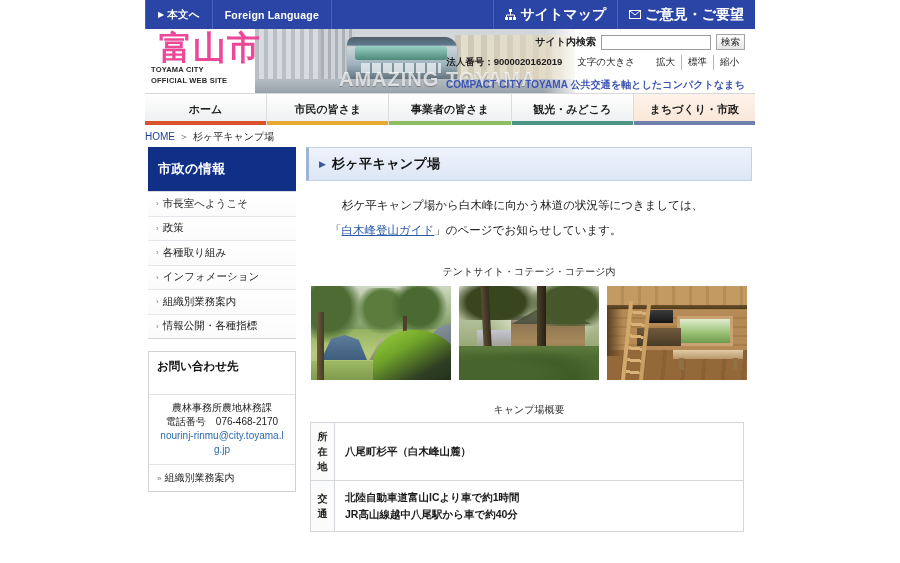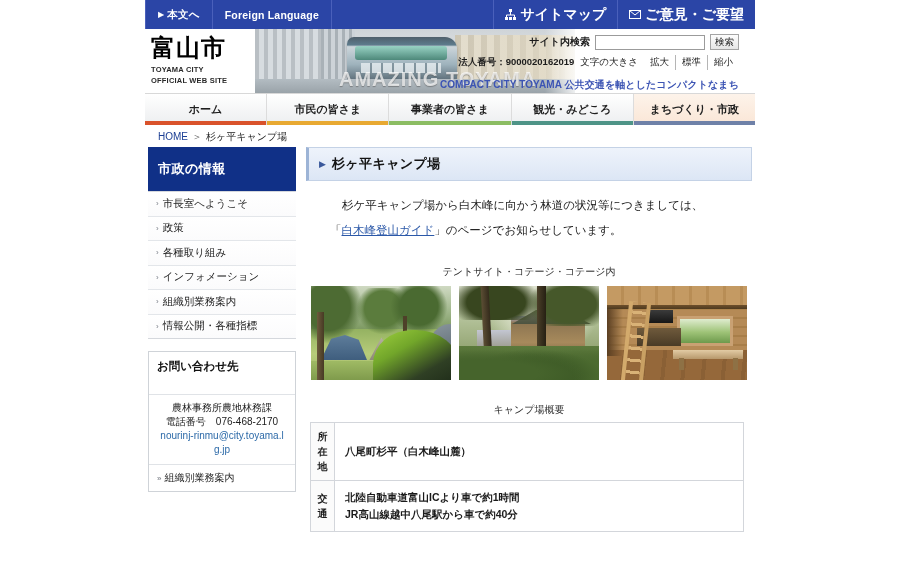--- a/index.html
+++ b/index.html
@@ -89,41 +89,41 @@
     text-shadow: 0 1px 1px rgba(80,80,80,.5);
     font-family: "Liberation Sans", sans-serif;
   }
   .banner-fade {
     position:absolute; left: 400px; top:0; width: 36px; height: 64px;
     background: linear-gradient(90deg, rgba(255,255,255,0), #fff);
   }
 
   .logo { position: absolute; left: 6px; top: 4px; width: 110px; }
   .logo-kanji {
-    font-size: 24px; font-weight: bold; color: #000000; letter-spacing: 1px;
-    font-family: "DejaVu Sans", sans-serif; line-height: 30px;
+    font-size: 33px; font-weight: bold; color: #ec4899; letter-spacing: 1px;
+    font-family: "DejaVu Sans", sans-serif; line-height: 30px; text-align: right;
   }
   .logo-en {
     font-size: 7.5px; color: #2a2a2a; font-weight: bold; line-height: 9px;
     letter-spacing: .2px; margin-top: 2px;
   }
 
-  .mh-right { position: absolute; right: 16px; top: 4px; width: 300px; }
+  .mh-right { position: absolute; right: 10px; top: 4px; width: 300px; }
   .search-row { display: flex; align-items: center; justify-content: flex-end; gap: 5px; height: 18px; }
   .search-label { font-size: 10px; font-weight: bold; color: #1c1c1c; }
   .search-input {
     width: 110px; height: 15px; border: 1px solid #9b9b9b; background: #fff;
     font-size: 10px; padding: 0 3px; color: #222;
   }
   .search-btn {
     height: 16px; min-width: 28px; font-size: 9.5px; color: #222;
     border: 1px solid #a4a4a4; background: linear-gradient(180deg,#fdfdfd,#e6e6e6);
     padding: 0 4px; cursor: pointer;
   }
-  .size-row { display: flex; align-items: center; justify-content: flex-end; gap: 6px; height: 17px; margin-top: 3px; }
+  .size-row { display: flex; align-items: center; justify-content: flex-end; gap: 15px; height: 17px; margin-top: 3px; }
   .corp-no { font-size: 9.5px; font-weight: bold; color: #1c1c1c; }
   .size-label { font-size: 9.5px; font-weight: normal; color: #1c1c1c; }
   .size-btns { display: flex; align-items: center; }
   .size-btn {
     font-size: 9.5px; color: #1c1c1c; padding: 1px 6px; cursor: pointer;
     border-left: 1px solid #b5b5b5;
   }
   .size-btn:first-child { border-left: none; }
   .tagline-row { text-align: right; margin-top: 3px; }
   .tagline { font-size: 10px; color: #3c54b4; font-weight: bold; letter-spacing: .1px; }
@@ -138,21 +138,21 @@
     font-size: 11px; font-weight: bold; color: #1f1f1f;
     background: linear-gradient(180deg,#ffffff 0%, #f4f5f6 58%, #eceef0 100%);
     border-right: 1px solid #dcdcdc; cursor: pointer;
   }
   .gnav-item:last-child { border-right: none; }
   .gnav-item.active { background: linear-gradient(180deg,#fdf3ea 0%, #fae6d6 100%); }
   .gnav-item .bar { position: absolute; left: 0; right: 0; bottom: 0; height: 4px; }
 
   
   .crumb {
-    position: absolute; left: 158px; top: 128px; width: 610px; height: 17px;
+    position: absolute; left: 145px; top: 128px; width: 610px; height: 17px;
     display: flex; align-items: center; gap: 4px; font-size: 10px;
   }
   .crumb a { color: #1c3f94; text-decoration: none; }
   .crumb .sep { color: #555; }
   .crumb .cur { color: #222; }
 
   
   .col-left { position: absolute; left: 148px; top: 147px; width: 148px; }
   .col-main { position: absolute; left: 306px; top: 147px; width: 446px; }
 

